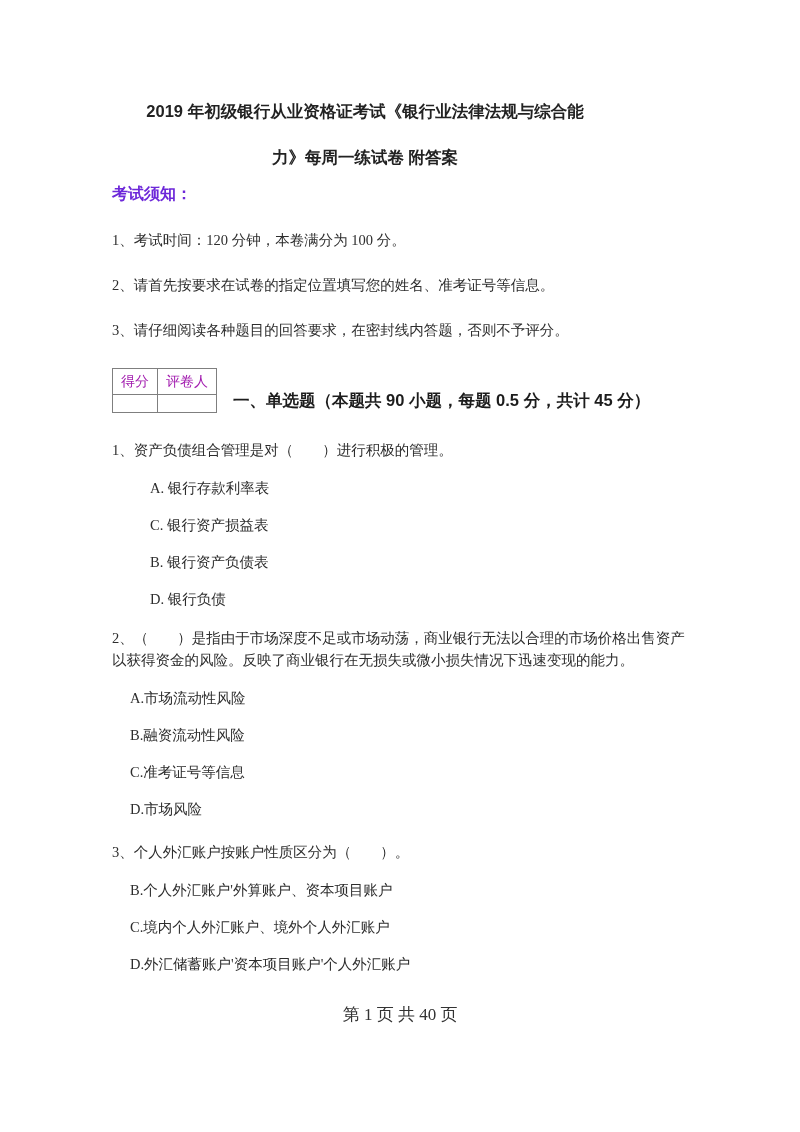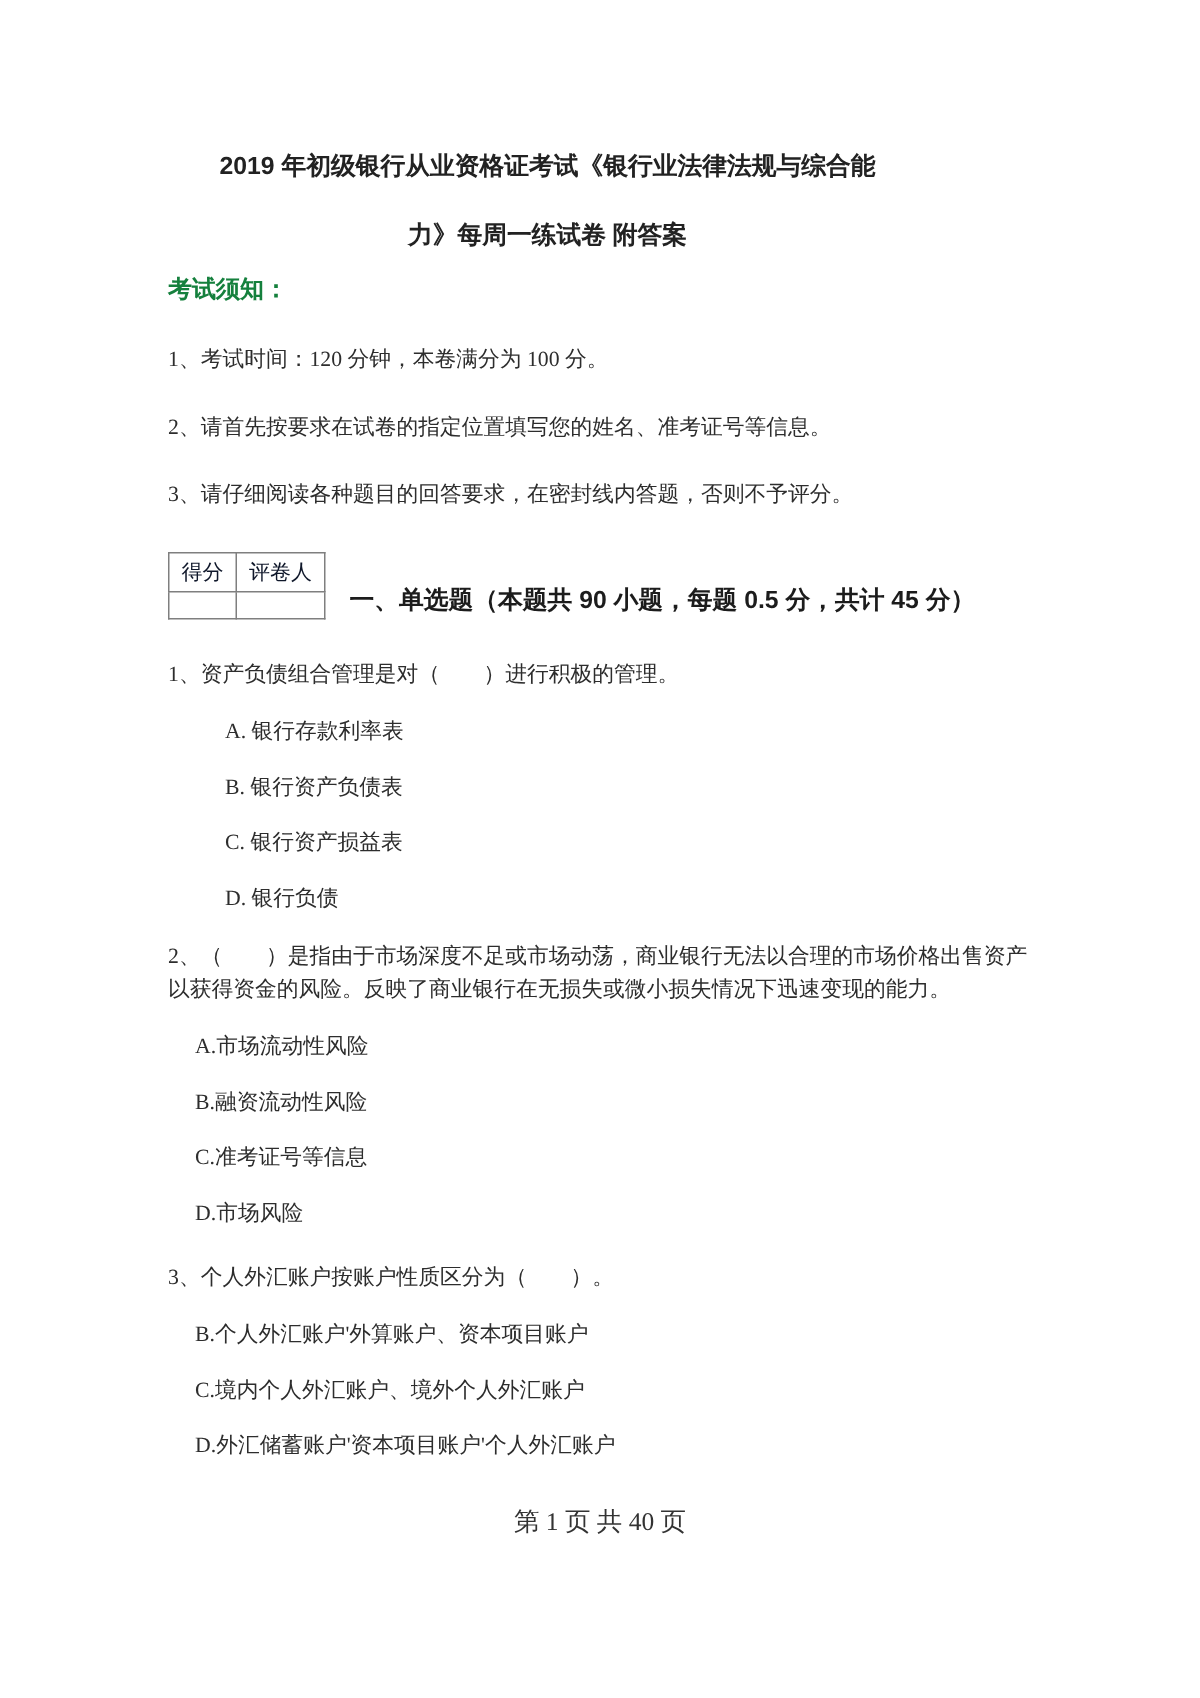--- a/index.html
+++ b/index.html
@@ -30,36 +30,36 @@
     font-size: 16.5px;
     line-height: 46px;
     color: #222222;
   }
   .notice-heading {
     margin: 3px 0 0 112px;
     font-family: "Liberation Sans", "DejaVu Sans", sans-serif;
     font-weight: 700;
     font-size: 16px;
     line-height: 22px;
-    color: #15803d;
+    color: #6d28d9;
   }
   .notice {
     margin: 25px 0 0 112px;
     font-size: 14.5px;
     line-height: 20px;
   }
   .score-row {
     display: flex;
     align-items: flex-end;
     margin: 28px 0 0 112px;
   }
   .score-table {
     border-collapse: collapse;
     font-size: 14px;
-    color: #0f172a;
+    color: #a21caf;
     padding-left: 41px;
   }
   .score-table td {
     border: 1px solid #7f7f7f;
     text-align: center;
     vertical-align: middle;
     padding: 0;
   }
   .score-table tr.hdr td { height: 25px; }
   .score-table tr.empty td { height: 17px; }
@@ -129,22 +129,22 @@
           <td class="c2"></td>
         </tr>
       </tbody>
     </table>
     <div class="section-heading">一、单选题（本题共 90 小题，每题 0.5 分，共计 45 分）</div>
   </div>
 
   <div class="question q1">
     <div class="stem">1、资产负债组合管理是对（　　）进行积极的管理。</div>
     <div class="option">A. 银行存款利率表</div>
+    <div class="option">C. 银行资产损益表</div>
     <div class="option">B. 银行资产负债表</div>
-    <div class="option">C. 银行资产损益表</div>
     <div class="option">D. 银行负债</div>
   </div>
 
   <div class="question q2">
     <div class="stem">2、（　　）是指由于市场深度不足或市场动荡，商业银行无法以合理的市场价格出售资产以获得资金的风险。反映了商业银行在无损失或微小损失情况下迅速变现的能力。</div>
     <div class="option">A.市场流动性风险</div>
     <div class="option">B.融资流动性风险</div>
     <div class="option">C.准考证号等信息</div>
     <div class="option">D.市场风险</div>
   </div>

